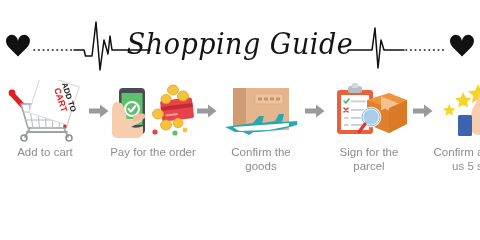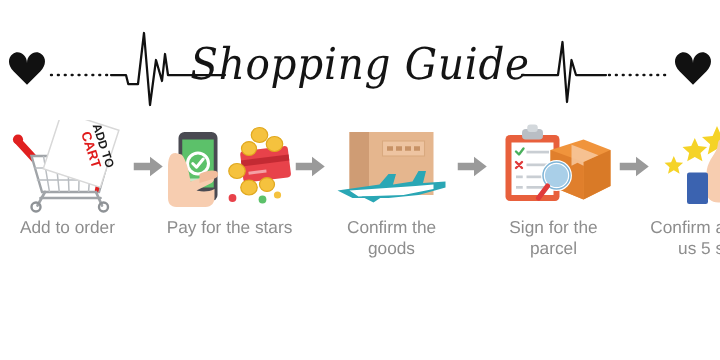--- a/index.html
+++ b/index.html
@@ -166,21 +166,21 @@
 
           <g transform="rotate(18 52 20)">
             <rect x="31" y="0" width="40" height="40" fill="#ffffff" stroke="#d8d8d8" stroke-width="1"></rect>
           </g>
         </svg>
         <div class="cart-card-text">
           <span class="l1">ADD TO</span>
           <span class="l2">CART</span>
         </div>
       </div>
-      <div class="step-label">Add to order</div>
+      <div class="step-label">Add to cart</div>
     </div>
 
     <div class="arrow">
       <svg width="20" height="14" viewBox="0 0 20 14">
         <path d="M0 4.5 L11 4.5 L11 0.5 L19.5 7 L11 13.5 L11 9.5 L0 9.5 Z" fill="#9a9a9a"></path>
       </svg>
     </div>
 
     <div class="step">
       <div class="art">
@@ -208,21 +208,21 @@
             <ellipse cx="55" cy="19" rx="5" ry="4.6" fill="#f5c23e" stroke="#e0a81f" stroke-width="0.8"></ellipse>
             <ellipse cx="47" cy="34" rx="5.5" ry="5" fill="#f5c23e" stroke="#e0a81f" stroke-width="0.8"></ellipse>
             <ellipse cx="55" cy="45" rx="5.5" ry="5" fill="#f5c23e" stroke="#e0a81f" stroke-width="0.8"></ellipse>
             <ellipse cx="67" cy="43" rx="5" ry="4.6" fill="#f5c23e" stroke="#e0a81f" stroke-width="0.8"></ellipse>
             <circle cx="44" cy="52" r="2.6" fill="#e8424a"></circle>
             <circle cx="64" cy="53" r="2.6" fill="#5cc16a"></circle>
             <circle cx="74" cy="50" r="2.4" fill="#f5c23e"></circle>
           </g>
         </svg>
       </div>
-      <div class="step-label">Pay for the stars</div>
+      <div class="step-label">Pay for the order</div>
     </div>
 
     <div class="arrow">
       <svg width="20" height="14" viewBox="0 0 20 14">
         <path d="M0 4.5 L11 4.5 L11 0.5 L19.5 7 L11 13.5 L11 9.5 L0 9.5 Z" fill="#9a9a9a"></path>
       </svg>
     </div>
 
     <div class="step">
       <div class="art">

